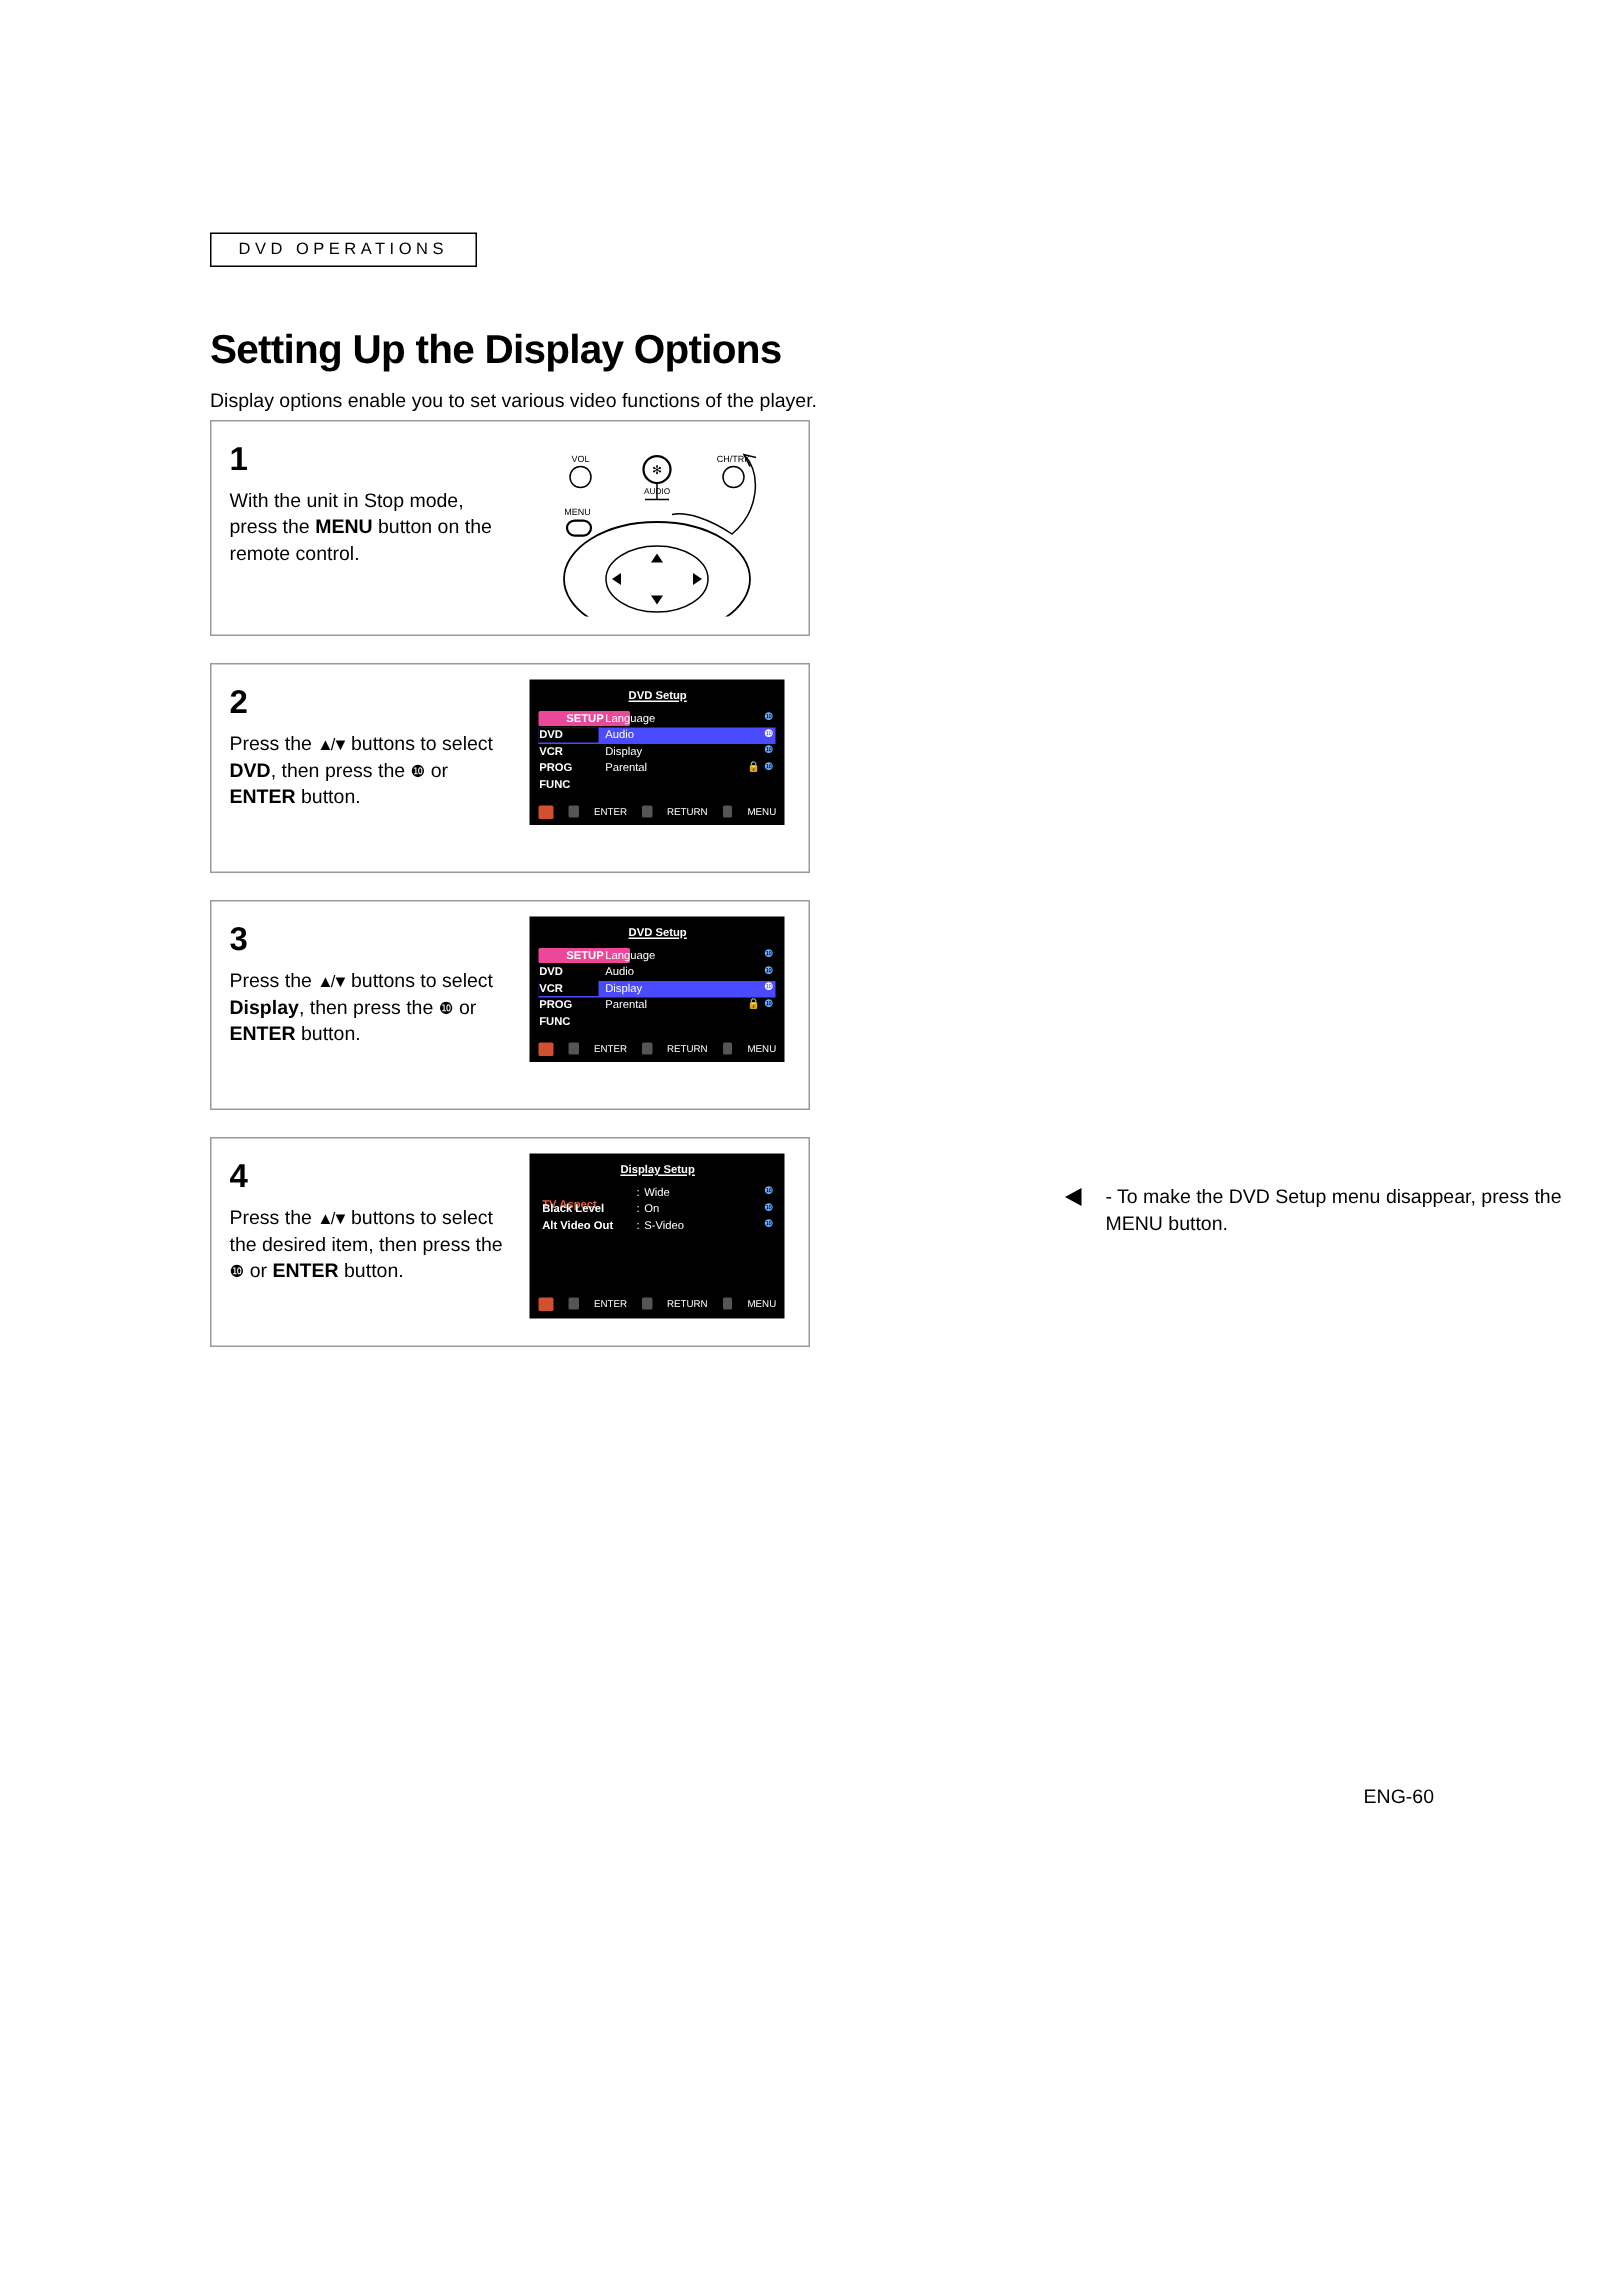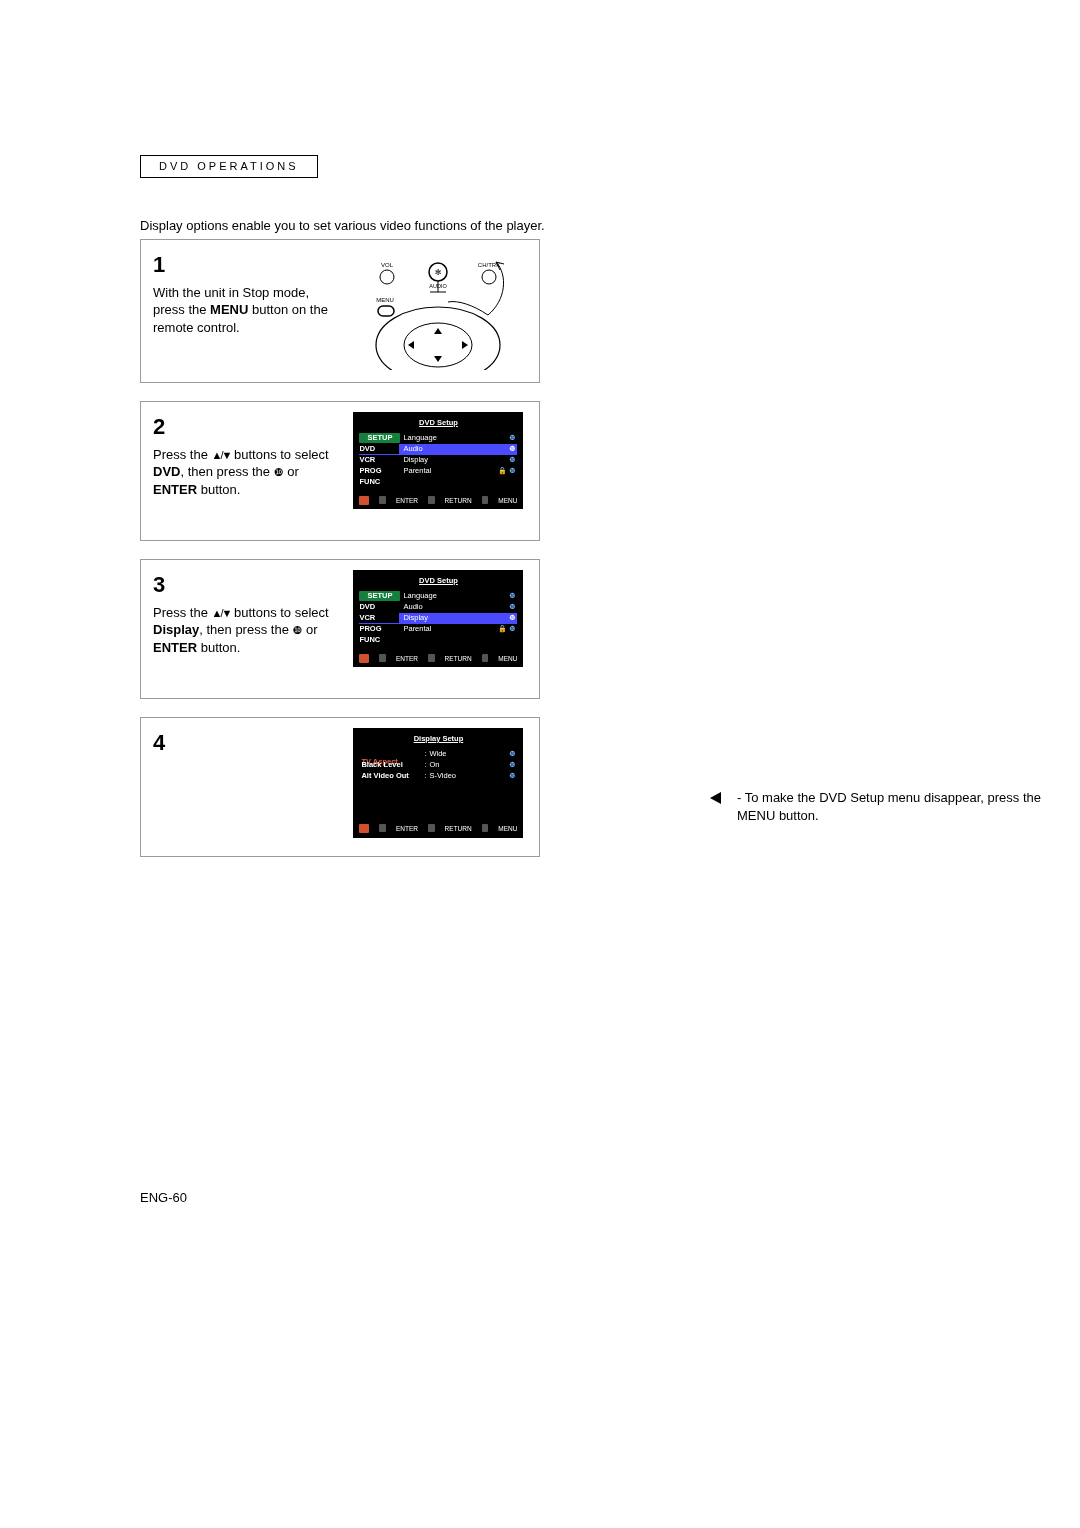--- a/index.html
+++ b/index.html
@@ -85,21 +85,21 @@
   }
   .osd-row { display: flex; align-items: center; height: 11px; }
   .osd-side {
     width: 40px; display:flex; align-items:center; gap:3px;
     font-weight: bold;
   }
   .osd-item { flex: 1; padding-left: 4px; }
   .osd-arrow { width: 10px; text-align:center; color:#6ab0ff; font-size:7px; }
   .osd-sel { background:#4a4aff; }
   .osd-sel .osd-item, .osd-sel .osd-arrow { color:#fff; }
-  .osd-side-sel { background:#15803d; color:#fff; padding:0 8px; border-radius:1px; }
+  .osd-side-sel { background:#ec4899; color:#fff; padding:0 18px; border-radius:1px; }
   .osd-lock { width:10px; text-align:center; font-size:7px; }
   .osd-foot {
     display:flex; justify-content:center; gap:10px;
     font-size:6.5px; margin-top:8px; color:#fff;
     align-items:center;
   }
   .osd-foot-icon { width:8px; height:8px; background:#555; border-radius:1px; }
   .osd-foot-left { width:12px; height:9px; background:#d05030; border-radius:1px; }
   
   .osd-ds-row { display:flex; height:11px; align-items:center; }
@@ -123,37 +123,38 @@
   }
   .sidenote .tri {
     width: 0; height: 0;
     border-top: 6px solid transparent;
     border-bottom: 6px solid transparent;
     border-right: 11px solid #000;
     margin-top: 3px;
   }
   .page-num {
     position: absolute;
-    left: 0; width: 800px;
+    left: 16px; width: 800px;
     top: 1035px;
-    text-align: left;
+    text-align: right;
     font-size: 13px;
   }
   .updown { font-size: 11px; letter-spacing: -2px; }
   .rightbtn { font-size: 11px; }
 </style>
 </head>
 <body>
 
 <div class="page">
 
   <div class="section-box">
     <span>DVD Operations</span>
   </div>
 
+  <h1 class="title">Setting Up the Display Options</h1>
   <p class="intro">Display options enable you to set various video functions of the player.</p>
 
   
   <div class="step">
     <div class="step-left">
       <div class="step-num">1</div>
       <div>
         <span>With the unit in Stop mode, press the </span><b>MENU</b><span> button on the remote control.</span>
       </div>
     </div>
@@ -307,20 +308,23 @@
             <span>MENU</span>
         </div>
       </div>
     </div>
   </div>
 
   
   <div class="step">
     <div class="step-left">
       <div class="step-num">4</div>
+      <div>
+        <span>Press the </span><span class="updown">▲/▼</span><span> buttons to select the desired item, then press the </span><span class="rightbtn">❿</span><span> or </span><b>ENTER</b><span> button.</span>
+      </div>
     </div>
     <div class="step-right">
       <div class="osd" style="min-height:110px;">
         <div class="osd-title">Display Setup</div>
         <div class="osd-ds-row osd-ds-sel">
           <div class="osd-ds-label">TV Aspect</div>
           <div class="osd-ds-colon">:</div>
           <div class="osd-ds-val">Wide</div>
           <div class="osd-ds-arrow">❿</div>
         </div>

